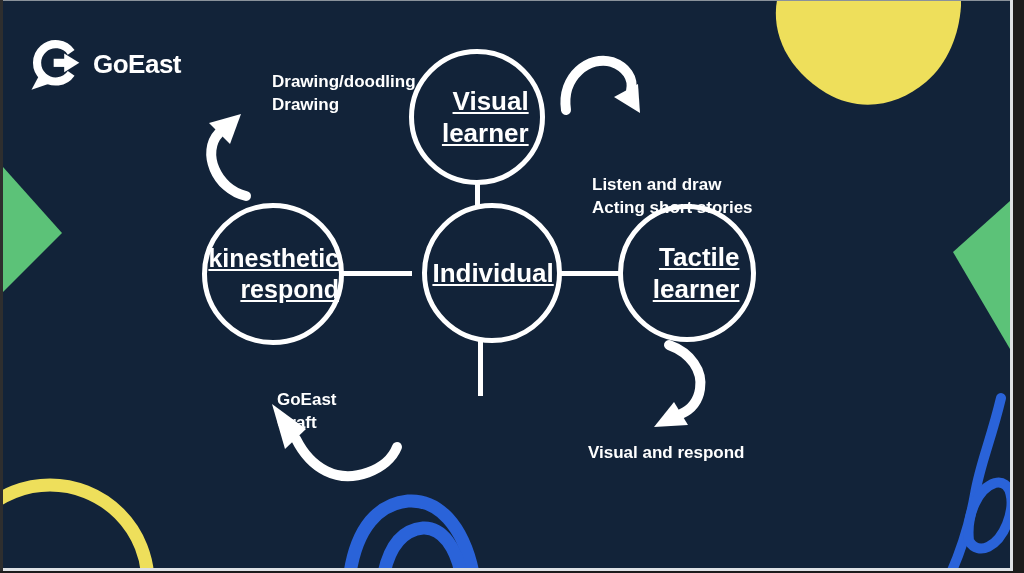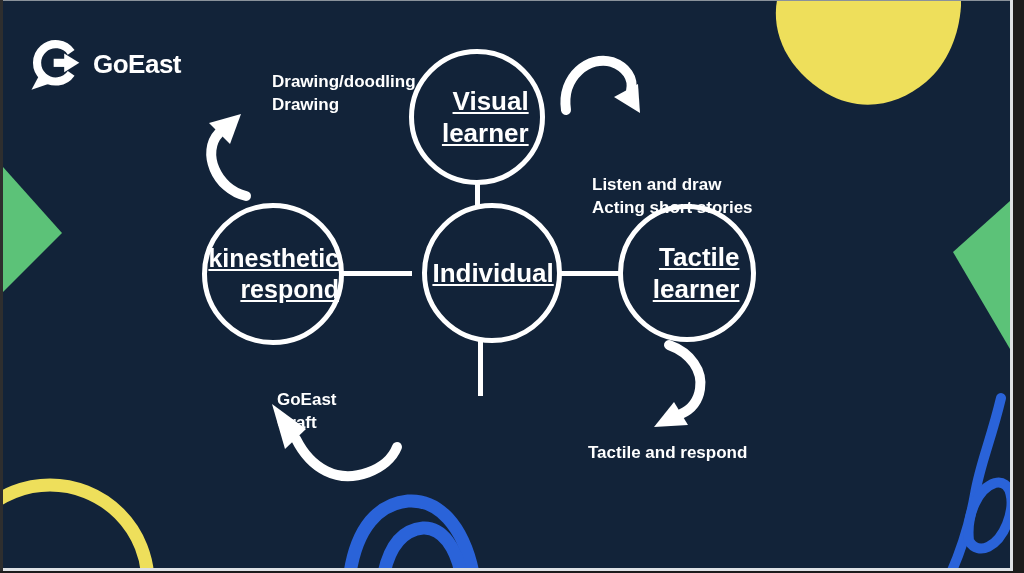--- a/index.html
+++ b/index.html
@@ -125,21 +125,21 @@
   </div>
   <div class="ann" style="left:592px;top:127px;margin-top:46px;">
     <div>Listen and draw</div>
     <div>Acting short stories</div>
   </div>
   <div class="ann" style="left:277px;top:388px;">
     <div>GoEast</div>
     <div>Craft</div>
   </div>
   <div class="ann" style="left:588px;top:441px;">
-    <div>Tactile and respond</div>
+    <div>Visual and respond</div>
   </div>
 
 </div>
 
 <div class="edge edge-tline"></div>
 <div class="edge edge-left"></div>
 <div class="edge edge-rline"></div>
 <div class="edge edge-right"></div>
 <div class="edge edge-bline"></div>
 <div class="edge edge-bdark"></div>

